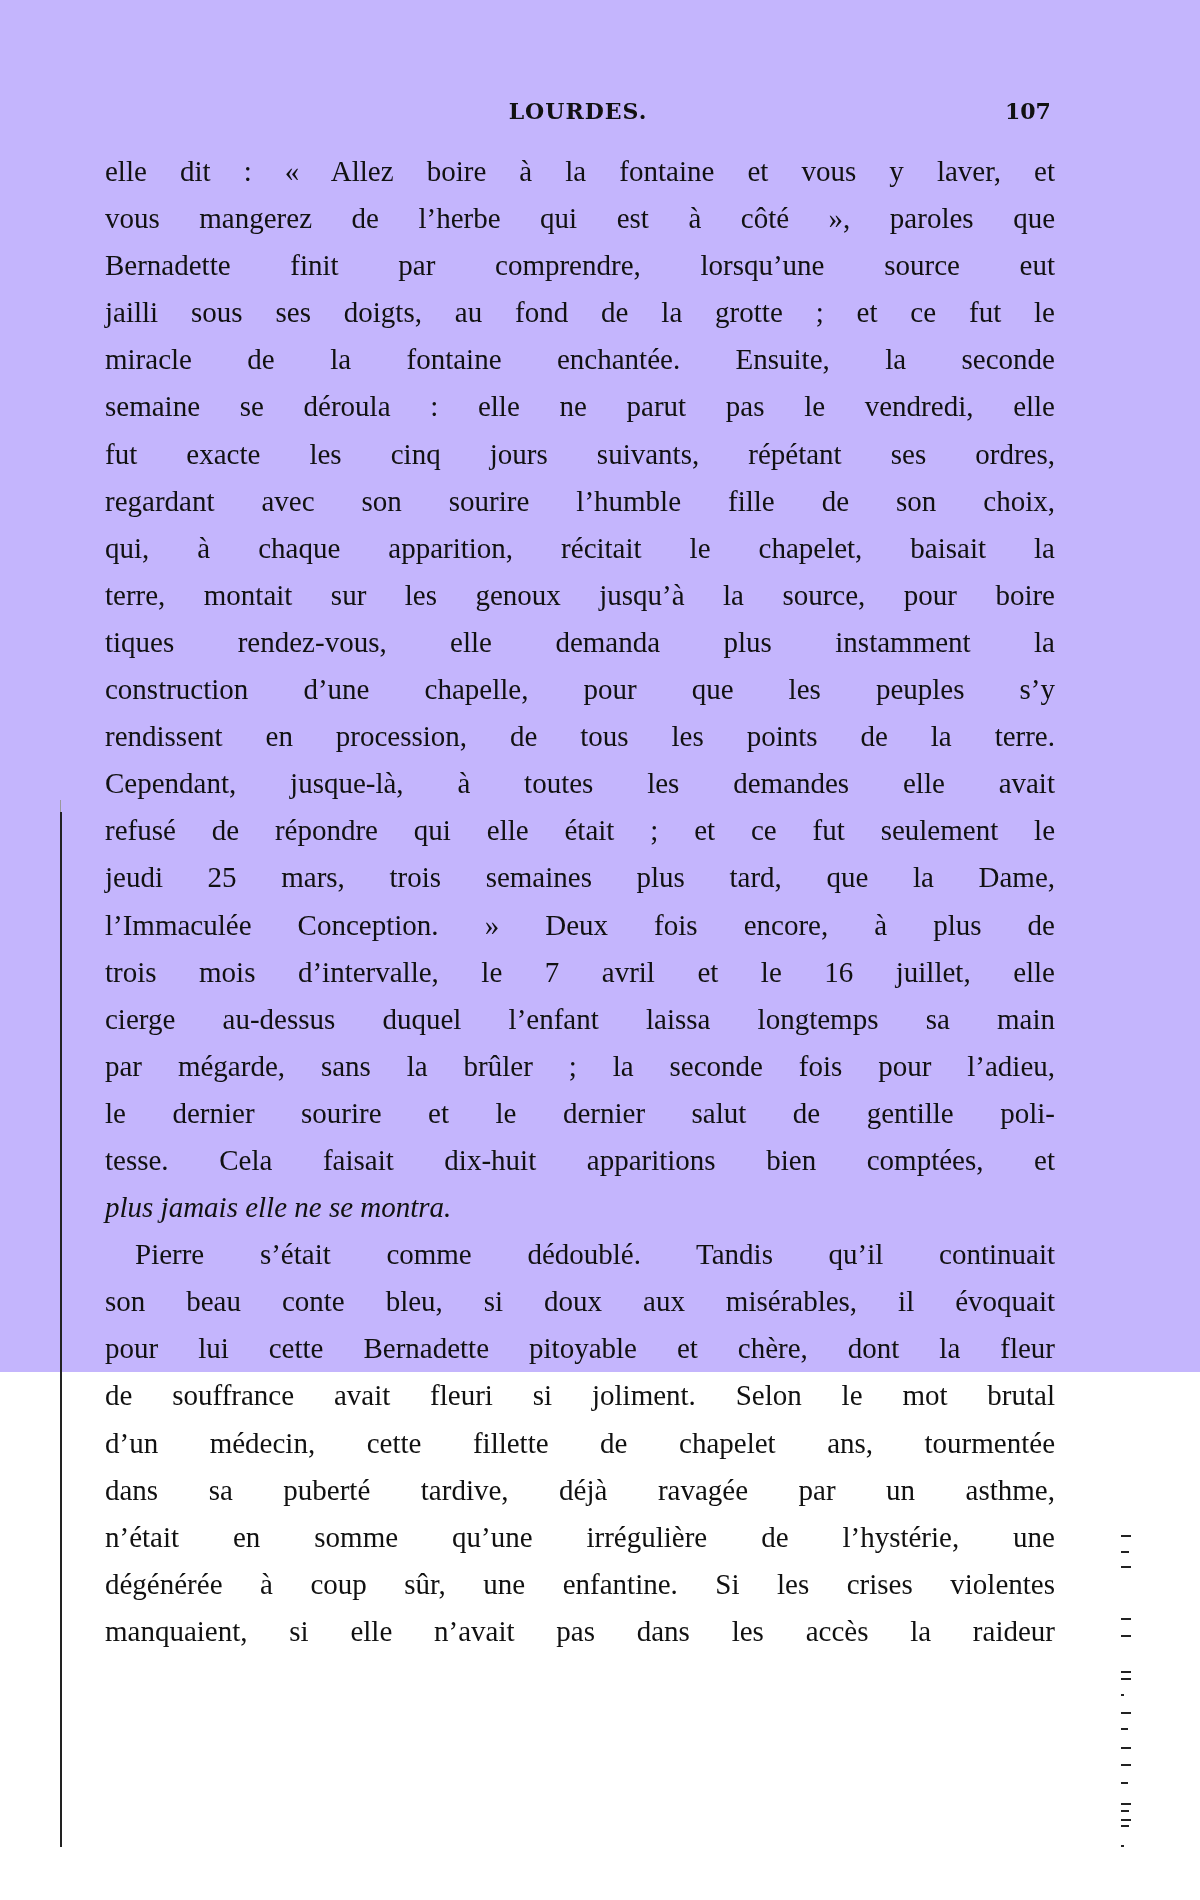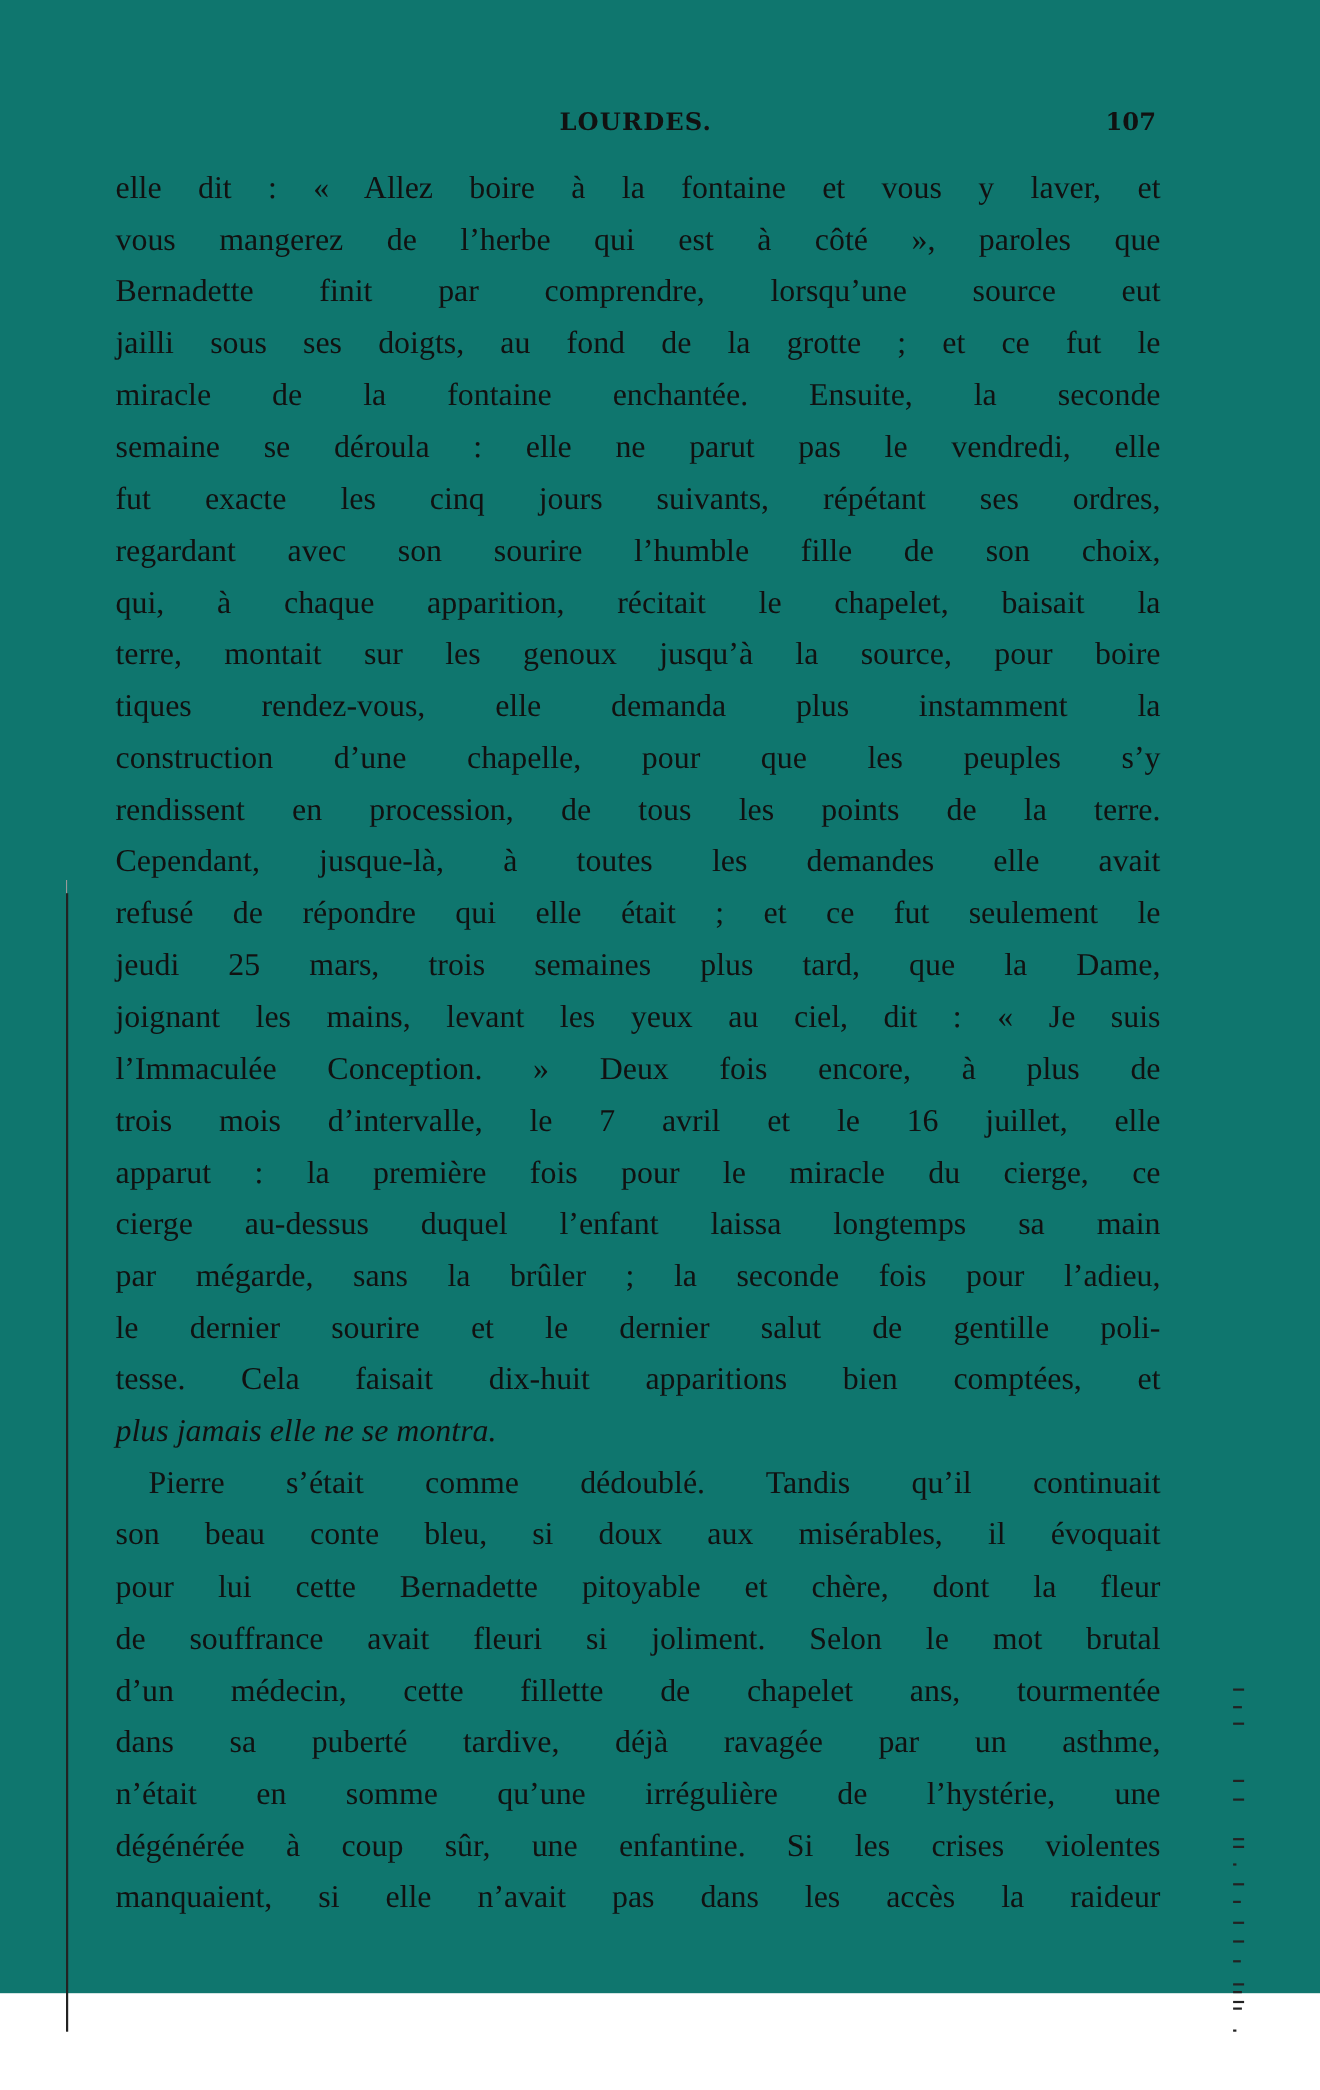--- a/index.html
+++ b/index.html
@@ -1,17 +1,17 @@
 <!DOCTYPE html>
 <html><head>
 <meta charset="utf-8">
 <style>
   html, body { margin: 0; padding: 0; background: #ffffff; }
   body { width: 1200px; height: 1900px; position: relative; overflow: hidden; }
-  .page { position: absolute; left: 0; top: 0; width: 1200px; height: 1812px; background: #0f766e; }
+  .page { position: absolute; left: 0; top: 0; width: 1200px; height: 1372px; background: #c4b5fd; }
   .running-head {
     position: absolute; top: 98px; left: 503px; width: 150px;
     font-family: "DejaVu Serif", serif; font-weight: bold; font-size: 22px;
     letter-spacing: 1px; color: #111; text-align: center;
   }
   .page-number {
     position: absolute; top: 98px; left: 1005px; width: 52px;
     font-family: "DejaVu Serif", serif; font-weight: bold; font-size: 22px;
     color: #111; text-align: left;
   }
@@ -51,24 +51,22 @@
       <span class="line">fut exacte les cinq jours suivants, répétant ses ordres,</span>
       <span class="line">regardant avec son sourire l’humble fille de son choix,</span>
       <span class="line">qui, à chaque apparition, récitait le chapelet, baisait la</span>
       <span class="line">terre, montait sur les genoux jusqu’à la source, pour boire</span>
       <span class="line">tiques rendez-vous, elle demanda plus instamment la</span>
       <span class="line">construction d’une chapelle, pour que les peuples s’y</span>
       <span class="line">rendissent en procession, de tous les points de la terre.</span>
       <span class="line">Cependant, jusque-là, à toutes les demandes elle avait</span>
       <span class="line">refusé de répondre qui elle était ; et ce fut seulement le</span>
       <span class="line">jeudi 25 mars, trois semaines plus tard, que la Dame,</span>
-      <span class="line">joignant les mains, levant les yeux au ciel, dit : « Je suis</span>
       <span class="line">l’Immaculée Conception. » Deux fois encore, à plus de</span>
       <span class="line">trois mois d’intervalle, le 7 avril et le 16 juillet, elle</span>
-      <span class="line">apparut : la première fois pour le miracle du cierge, ce</span>
       <span class="line">cierge au-dessus duquel l’enfant laissa longtemps sa main</span>
       <span class="line">par mégarde, sans la brûler ; la seconde fois pour l’adieu,</span>
       <span class="line">le dernier sourire et le dernier salut de gentille poli-</span>
       <span class="line">tesse. Cela faisait dix-huit apparitions bien comptées, et</span>
       <span class="line last">plus jamais elle ne se montra.</span>
       <span class="line indent">Pierre s’était comme dédoublé. Tandis qu’il continuait</span>
       <span class="line">son beau conte bleu, si doux aux misérables, il évoquait</span>
       <span class="line">pour lui cette Bernadette pitoyable et chère, dont la fleur</span>
       <span class="line">de souffrance avait fleuri si joliment. Selon le mot brutal</span>
       <span class="line">d’un médecin, cette fillette de chapelet ans, tourmentée</span>

